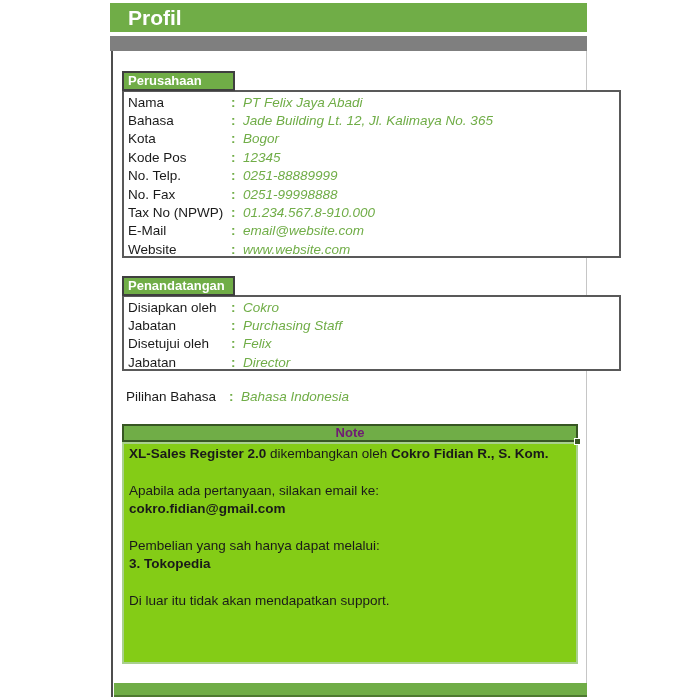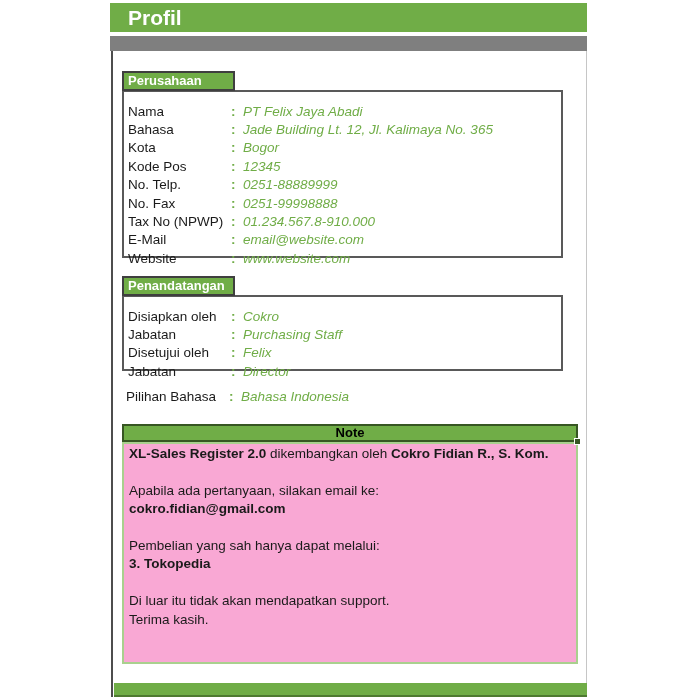--- a/index.html
+++ b/index.html
@@ -34,24 +34,24 @@
     border: 2px solid #3f3f3f;
     color: #ffffff; font-weight: bold; font-size: 13px;
     line-height: 16px; padding-left: 4px;
     z-index: 2;
   }
   .tab-company     { left: 122px; top: 71px; }
   .tab-signatories { left: 122px; top: 276px; }
 
   
   .field-box {
-    left: 122px; width: 441px;
+    left: 122px; width: 499px;
     background: #ffffff;
     border: 2px solid #595959;
-    padding-top: 10px;
+    padding-top: 1px;
     z-index: 1;
   }
   .box-company     { top: 90px;  height: 168px; }
   .box-signatories { top: 295px; height: 76px; }
 
   .field-row { display: flex; height: 18.4px; align-items: center; padding-left: 4px; font-size: 13.5px; }
   .f-label { flex: 0 0 103px; color: #1a1a1a; white-space: nowrap; }
   .f-colon { flex: 0 0 12px; color: #70AD47; font-weight: bold; }
   .f-value { color: #70AD47; font-style: italic; white-space: nowrap; }
 
@@ -59,32 +59,32 @@
   .language-row {
     left: 122px; top: 387px; width: 453px; height: 19px;
     display: flex; align-items: center; padding-left: 4px; font-size: 13.5px;
   }
 
   
   .note-header {
     left: 122px; top: 424px; width: 456px; height: 18px;
     background: #70AD47;
     border: 2px solid #375623;
-    color: #000000; font-weight: bold; font-size: 13px;
+    color: #701a75; font-weight: bold; font-size: 13px;
     text-align: center; line-height: 14px;
     z-index: 2;
   }
   .fill-handle {
     left: 574px; top: 438px; width: 7px; height: 7px;
     background: #375623; border: 1px solid #ffffff;
     z-index: 3;
   }
   .note-box {
     left: 122px; top: 442px; width: 456px; height: 222px;
-    background: #f9a8d4;
+    background: #84cc16;
     border: 2px solid #A9D08E;
     padding: 1px 4px 0 5px;
     font-size: 13.5px;
   }
   .note-line { height: 18.4px; line-height: 18.4px; white-space: nowrap; overflow: hidden; }
 
   .bottom-bar {
     left: 114px; top: 683px; width: 473px; height: 14px;
     background: #70AD47;
     border-bottom: 2px solid #4e7a31;
@@ -195,16 +195,15 @@
 <div class="abs note-box">
     <div class="note-line"><span style="font-weight: bold;">XL-Sales Register 2.0</span><span> dikembangkan oleh </span><span style="font-weight: bold;">Cokro Fidian R., S. Kom.</span></div>
     <div class="note-line">&nbsp;</div>
     <div class="note-line"><span>Apabila ada pertanyaan, silakan email ke:</span></div>
     <div class="note-line"><span style="font-weight: bold;">cokro.fidian@gmail.com</span></div>
     <div class="note-line">&nbsp;</div>
     <div class="note-line"><span>Pembelian yang sah hanya dapat melalui:</span></div>
     <div class="note-line"><span style="font-weight: bold;">3. Tokopedia</span></div>
     <div class="note-line">&nbsp;</div>
     <div class="note-line"><span>Di luar itu tidak akan mendapatkan support.</span></div>
-    <div class="note-line"><span>Terima kasih.</span></div>
   </div>
 
 <div class="abs bottom-bar"></div>
 
 </body></html>

